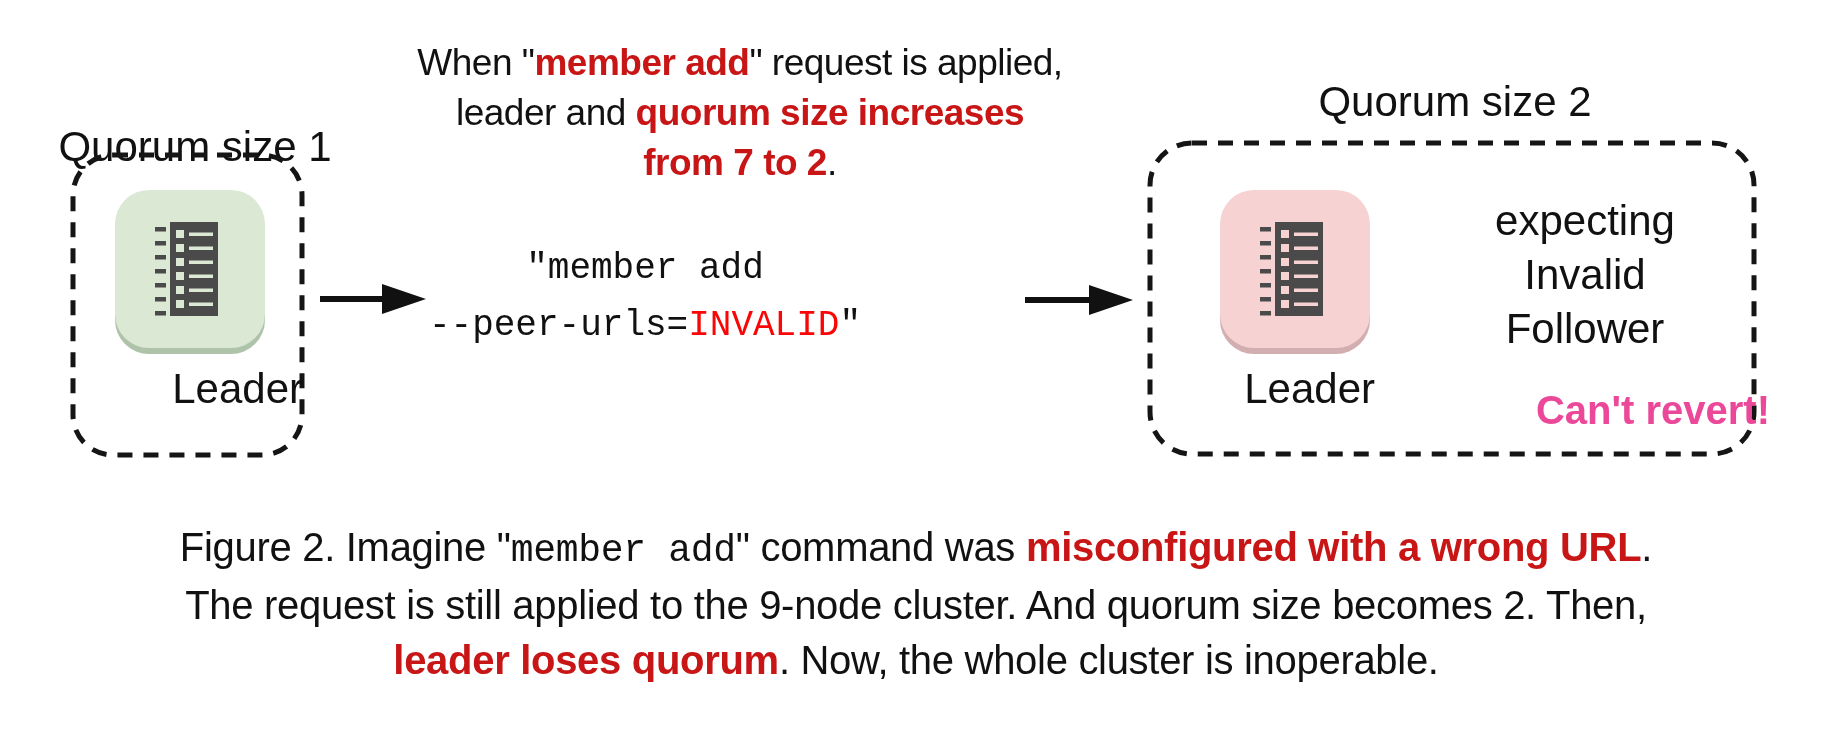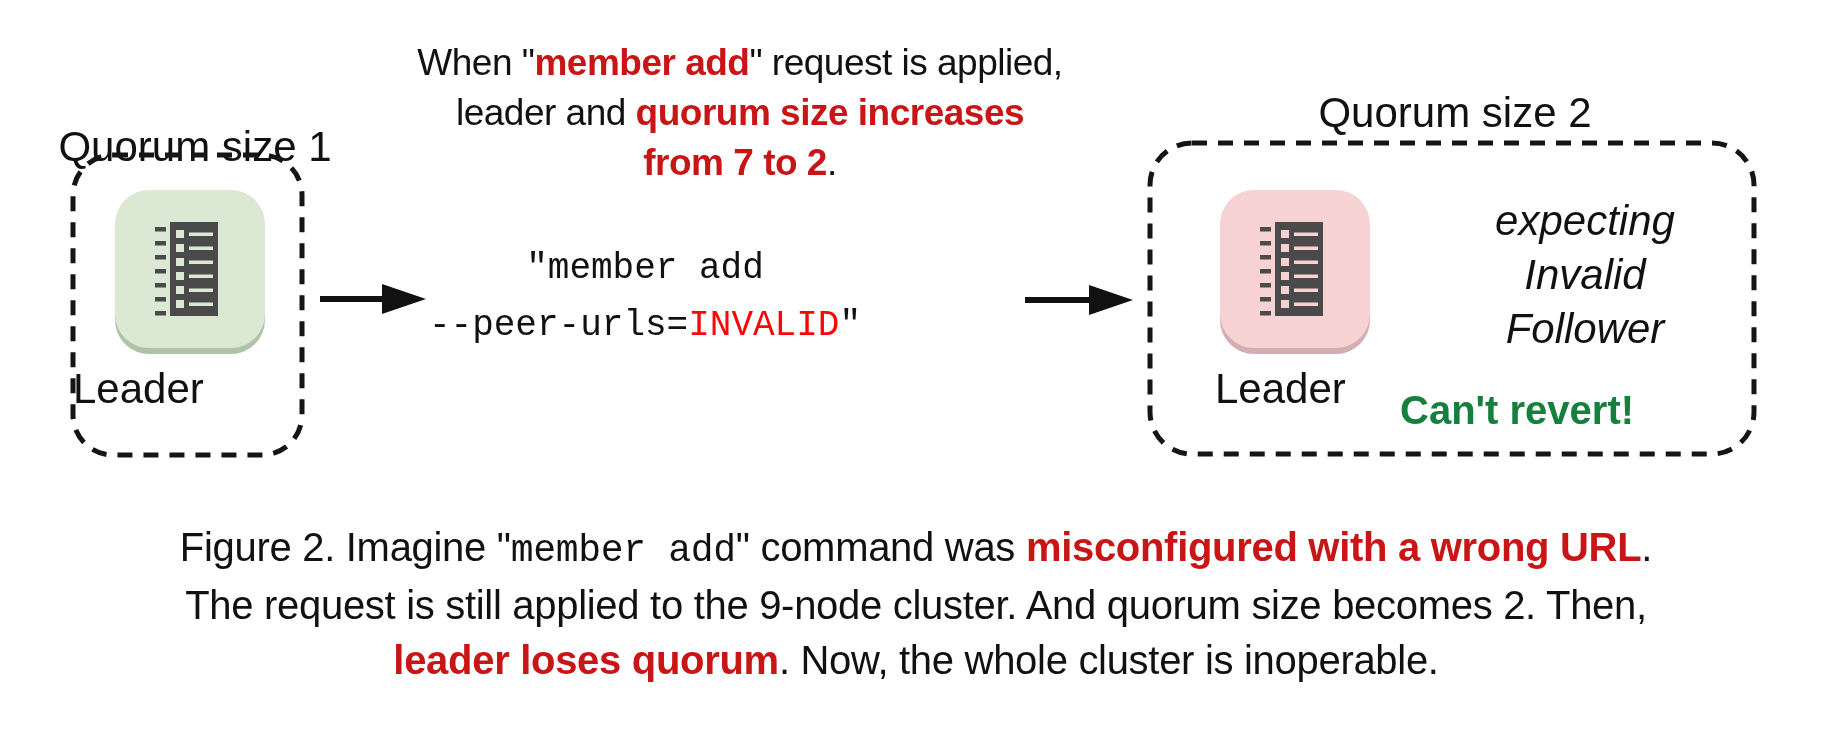--- a/index.html
+++ b/index.html
@@ -20,46 +20,46 @@
 
   
   .node {
     position:absolute; width:150px; height:158px; border-radius:34px;
   }
   .node.green { background:#dbe8d4; --bg:#dbe8d4; box-shadow:0 6px 0 #aec3a9; }
   .node.pink  { background:#f6d2d2; --bg:#f6d2d2; box-shadow:0 6px 0 #d2aeb0; }
   .node svg { position:absolute; left:25px; top:14px; }
 
   .node-label {
-    font-size:42px; text-align:left; white-space:nowrap;
+    font-size:42px; text-align:right; white-space:nowrap;
   }
 
   
   .center-note {
     left:390px; top:38px; width:700px; text-align:center;
     font-size:37px; line-height:50px; letter-spacing:-0.5px;
   }
   .red-b { color:#c81515; font-weight:bold; }
 
   
   .code-block {
     left:385px; top:240px; width:520px; text-align:center;
     font-family:"Liberation Mono", monospace;
     font-size:36px; line-height:57px; white-space:nowrap;
   }
   .bright-red { color:#f90606; }
 
   
   .expecting {
     left:1400px; top:194px; width:370px; text-align:center;
-    font-style:italic; font-size:42px; line-height:54px;
+    font-size:42px; line-height:54px;
   }
   .warning {
-    left:1400px; top:388px; width:370px; text-align:left;
-    font-size:40px; font-weight:bold; color:#15803d; white-space:nowrap;
+    left:1400px; top:388px; width:370px; text-align:right;
+    font-size:40px; font-weight:bold; color:#ec4899; white-space:nowrap;
   }
 
   
   .caption {
     left:0; top:520px; width:1832px; text-align:center;
     font-size:40px; line-height:55px; letter-spacing:-0.3px;
   }
   .caption .mono { font-family:"Liberation Mono", monospace; font-size:0.95em; }
   .caption .ital { }
   .caption-line { white-space:nowrap; }
@@ -120,21 +120,21 @@
   <div class="abs code-block">
     <div>"member add</div>
     <div><span>--peer-urls=</span><span class="bright-red">INVALID</span><span>"</span></div>
   </div>
 
   <svg class="abs" style="left:1023px; top:285px;" width="112" height="30">
     <line x1="2" y1="15" x2="68" y2="15" stroke="#111" stroke-width="6"></line>
     <polygon points="66,0 110,15 66,30" fill="#111"></polygon>
   </svg>
 
-  <div class="abs cluster-title" style="left:1270px; top:89px; width:370px;">Quorum size 2</div>
+  <div class="abs cluster-title" style="left:1270px; top:78px; width:370px;">Quorum size 2</div>
 
   <svg class="dashed-svg" style="left:1145px; top:138px;" width="615" height="322">
     <rect x="5" y="5" width="604" height="311" rx="42" ry="42" fill="none" stroke="#151515" stroke-width="5" stroke-dasharray="15 11"></rect>
   </svg>
 
   <div class="node pink abs" style="left:1220px; top:190px;">
     <svg width="100" height="130" viewBox="0 0 100 104">
       <rect x="30" y="5" width="48" height="94" fill="#4a4a4a"></rect>
       <g fill="#4a4a4a">
         <rect x="15" y="10" width="11" height="4.5"></rect>

